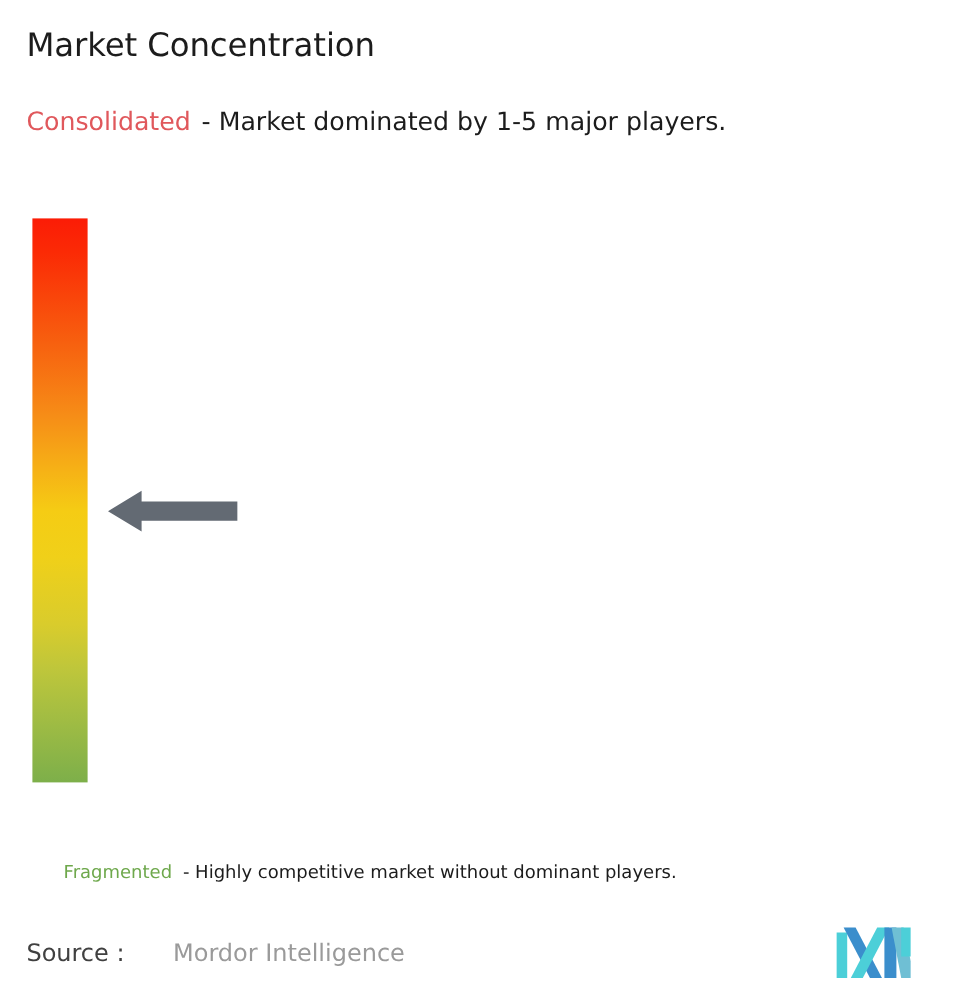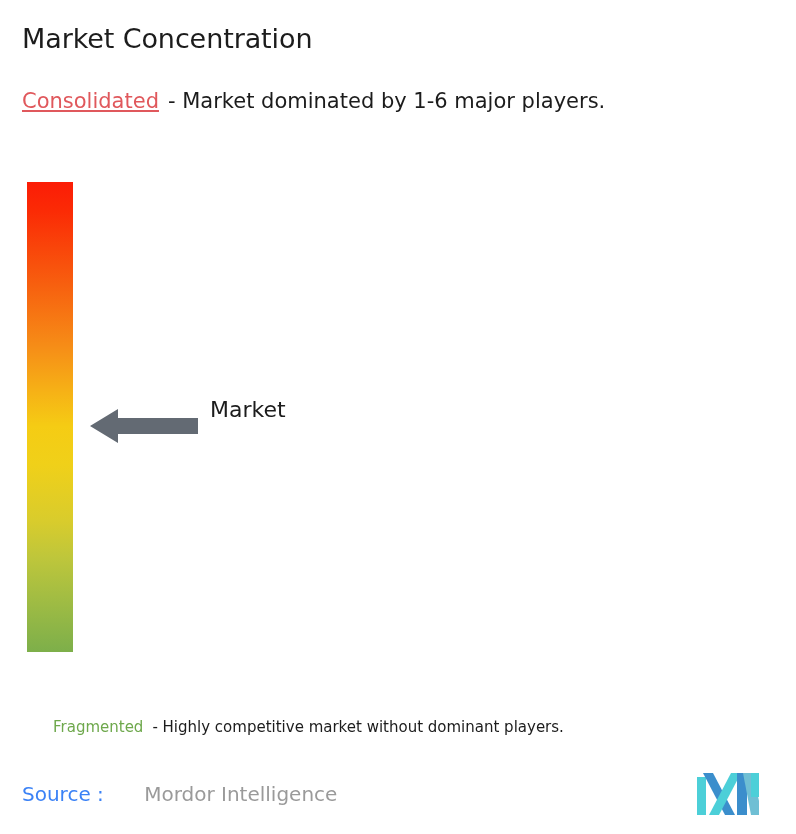--- a/index.html
+++ b/index.html
@@ -47,21 +47,20 @@
     left: 22px;
     top: 712px;
     width: 770px;
     font-size: 15px;
     line-height: 31px;
     color: #1c1c1c;
     margin-left: 31px;
   }
   .kw-consolidated {
     color: #e0585c;
-    text-decoration: underline;
   }
   .kw-fragmented {
     color: #6ea84c;
   }
   .kw-gap { display: inline-block; width: 9px; }
 
   
   .gradient-bar {
     position: absolute;
     left: 27px;
@@ -107,53 +106,52 @@
   
   .source-line {
     position: absolute;
     left: 22px;
     top: 780px;
     font-size: 20px;
     line-height: 28px;
     color: #858585;
     white-space: nowrap;
   }
-  .source-label { color: #3b82f6; }
+  .source-label { color: #404040; }
   .source-value { color: #9a9a9a; margin-left: 34px; }
 
   
   .brand-logo {
     position: absolute;
     left: 697px;
     top: 767px;
     width: 62px;
     height: 48px;
   }
 </style>
 </head>
 <body>
 
 <div id="page">
 
   <div class="chart-title">Market Concentration</div>
 
   <div class="caption-top">
-    <span class="kw-consolidated">Consolidated</span><span class="kw-gap"></span><span>- Market dominated by 1-6 major players.</span>
+    <span class="kw-consolidated">Consolidated</span><span class="kw-gap"></span><span>- Market dominated by 1-5 major players.</span>
   </div>
 
   <div class="gradient-bar"></div>
 
   <div class="pointer-arrow">
     <svg width="108" height="42" viewBox="0 0 108 42" xmlns="http://www.w3.org/2000/svg">
       <polygon points="0,21 28,4 28,13 108,13 108,29 28,29 28,38" fill="#636a73"></polygon>
     </svg>
   </div>
 
   <div class="market-label">
-    <div>Market</div>
   </div>
 
   <div class="caption-bottom">
     <span class="kw-fragmented">Fragmented</span><span class="kw-gap"></span><span>- Highly competitive market without dominant players.</span>
   </div>
 
   <div class="source-line">
     <span class="source-label">Source :</span>
     <span class="source-value">Mordor Intelligence</span>
   </div>

